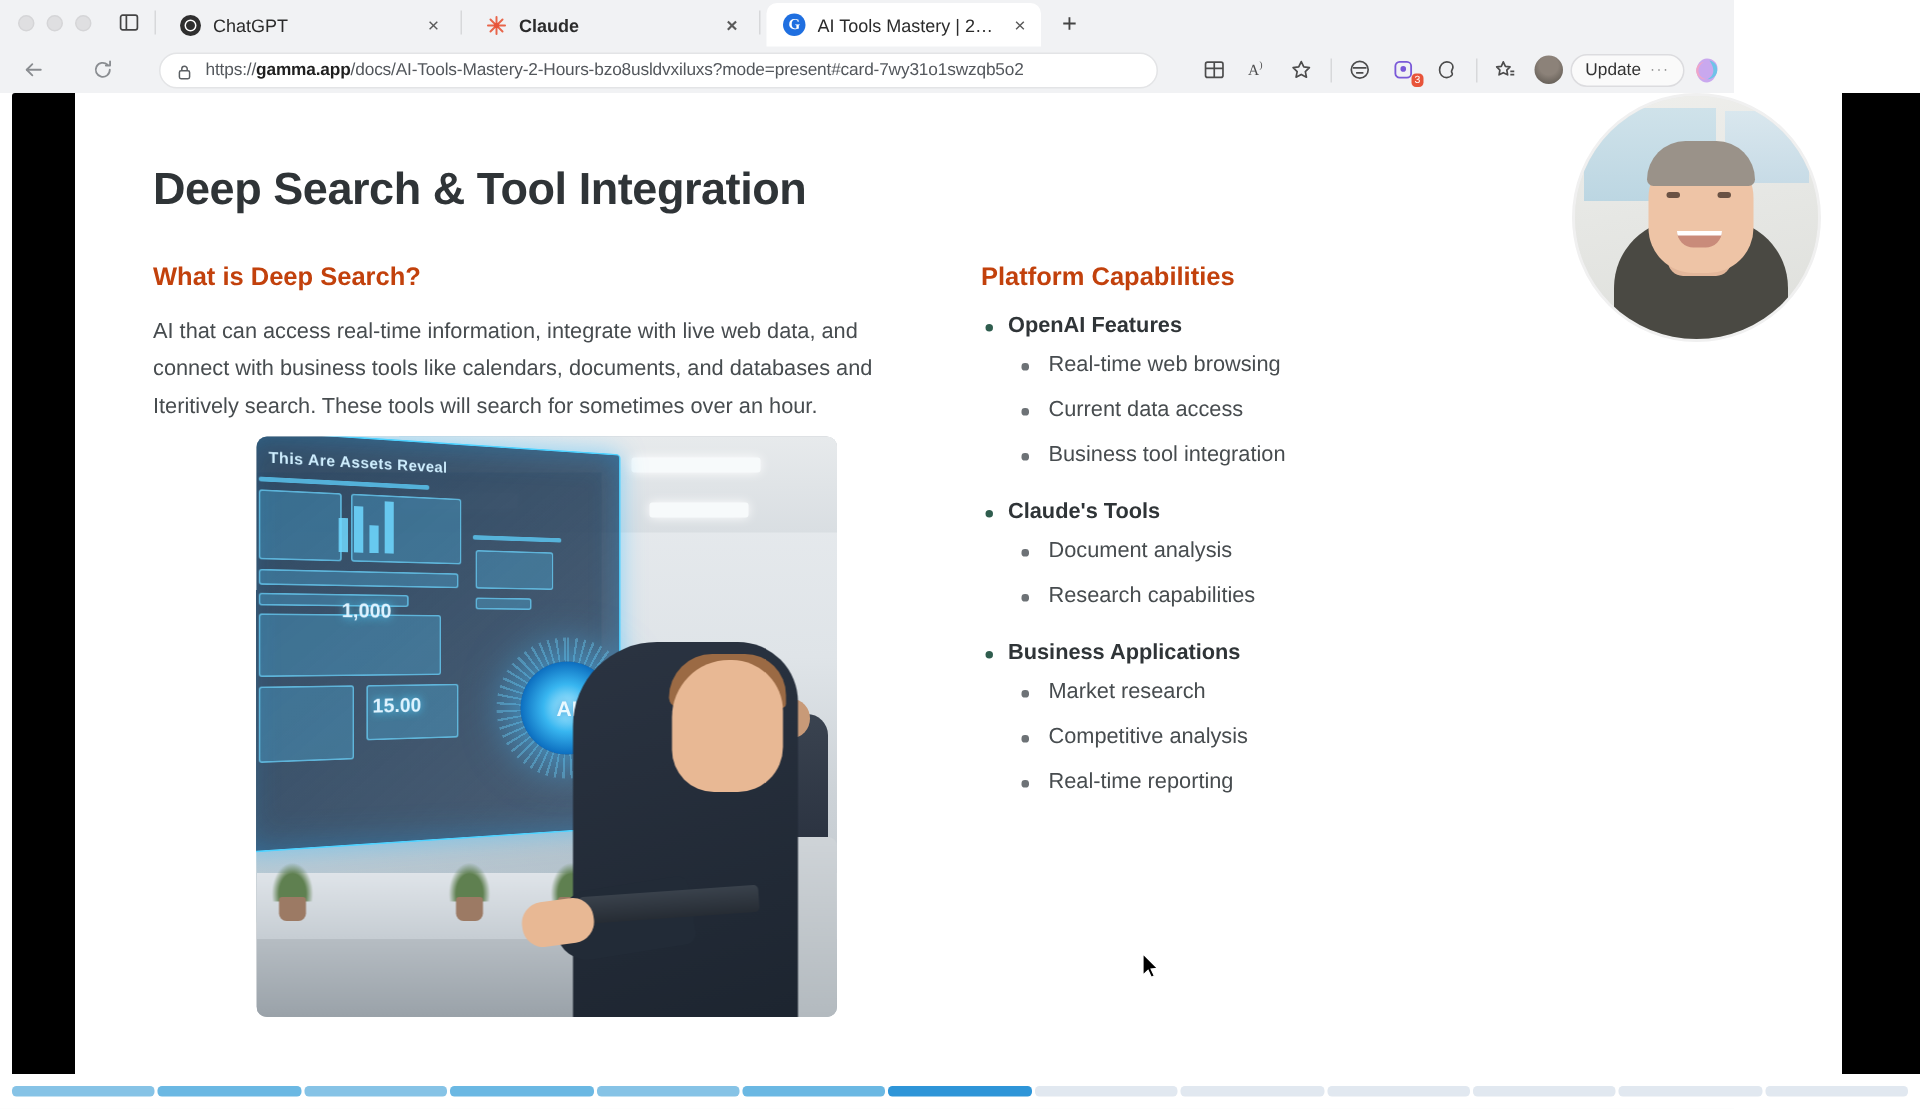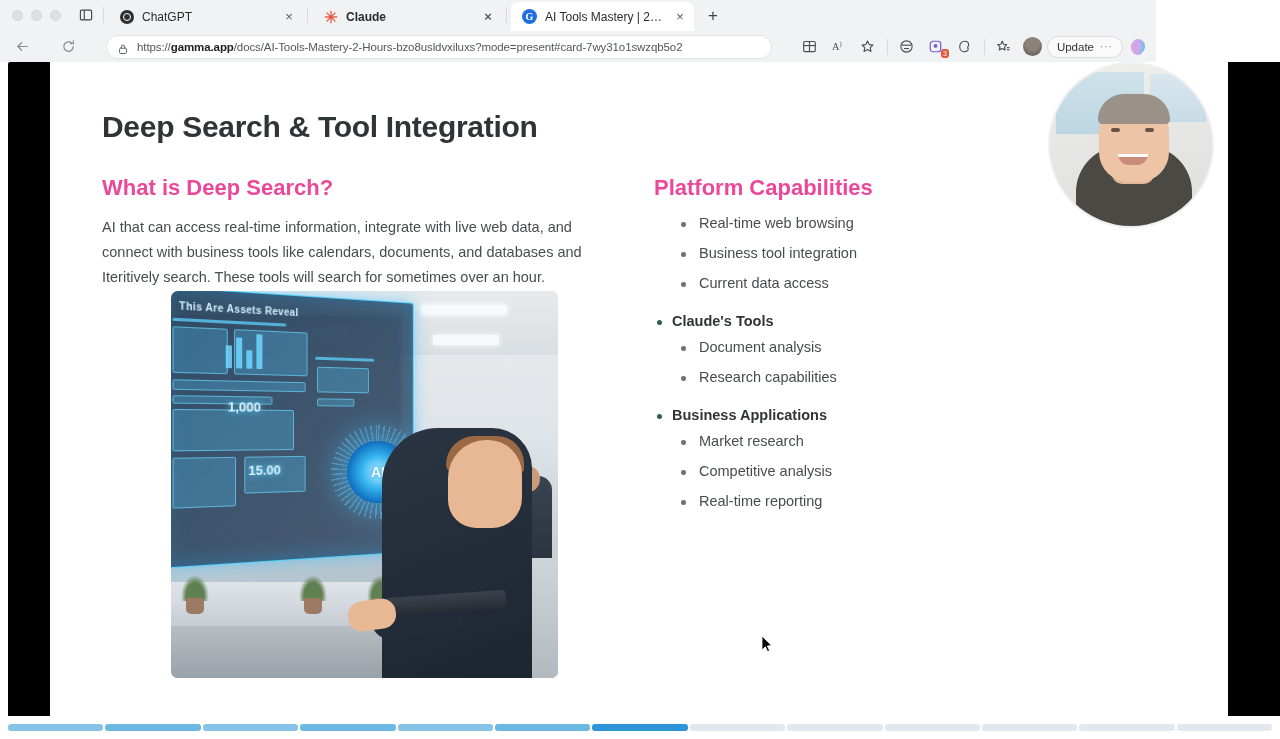--- a/index.html
+++ b/index.html
@@ -115,21 +115,21 @@
                border-radius: 0 0 16px 16px; background: #c98b7a; box-shadow: inset 0 3px 0 #fff; }
 
   #slide-title {
     position: absolute; left: 52px; top: 48px;
     font-size: 30px; font-weight: bold; color: #2f3437; letter-spacing: -0.3px;
   }
 
   #col-left { position: absolute; left: 52px; top: 113px; width: 500px; }
   #col-right { position: absolute; left: 604px; top: 113px; width: 480px; }
 
-  .sec-h { font-size: 22px; font-weight: bold; color: #ec4899; margin-bottom: 14px; }
+  .sec-h { font-size: 17px; font-weight: bold; color: #c2410c; margin-bottom: 14px; }
   #lead-para { font-size: 14.5px; line-height: 25px; color: #474c4f; width: 497px; }
 
   #slide-img {
     position: absolute; left: 121px; top: 229px;
     width: 387px; height: 387px; border-radius: 7px; overflow: hidden;
     background: #aeb4ba;
   }
   .img-room { position:absolute; inset:0;
     background:
       linear-gradient(180deg, #e9ecef 0%, #dfe4e8 38%, #ccd2d7 62%, #b9c0c6 100%); }
@@ -441,24 +441,25 @@
         <div class="man-arm"></div>
         <div class="laptop"></div>
         <div class="man-hand"></div>
       </div>
 
       <div id="col-right">
         <h2 class="sec-h">Platform Capabilities</h2>
 
         <ul class="l1">
           <li>
+            <div class="l1-label">OpenAI Features</div>
             <ul class="l2">
               <li>Real-time web browsing</li>
+              <li>Current data access</li>
               <li>Business tool integration</li>
-              <li>Current data access</li>
             </ul>
           </li>
           <li>
             <div class="l1-label">Claude's Tools</div>
             <ul class="l2">
               <li>Document analysis</li>
               <li>Research capabilities</li>
             </ul>
           </li>
           <li>

